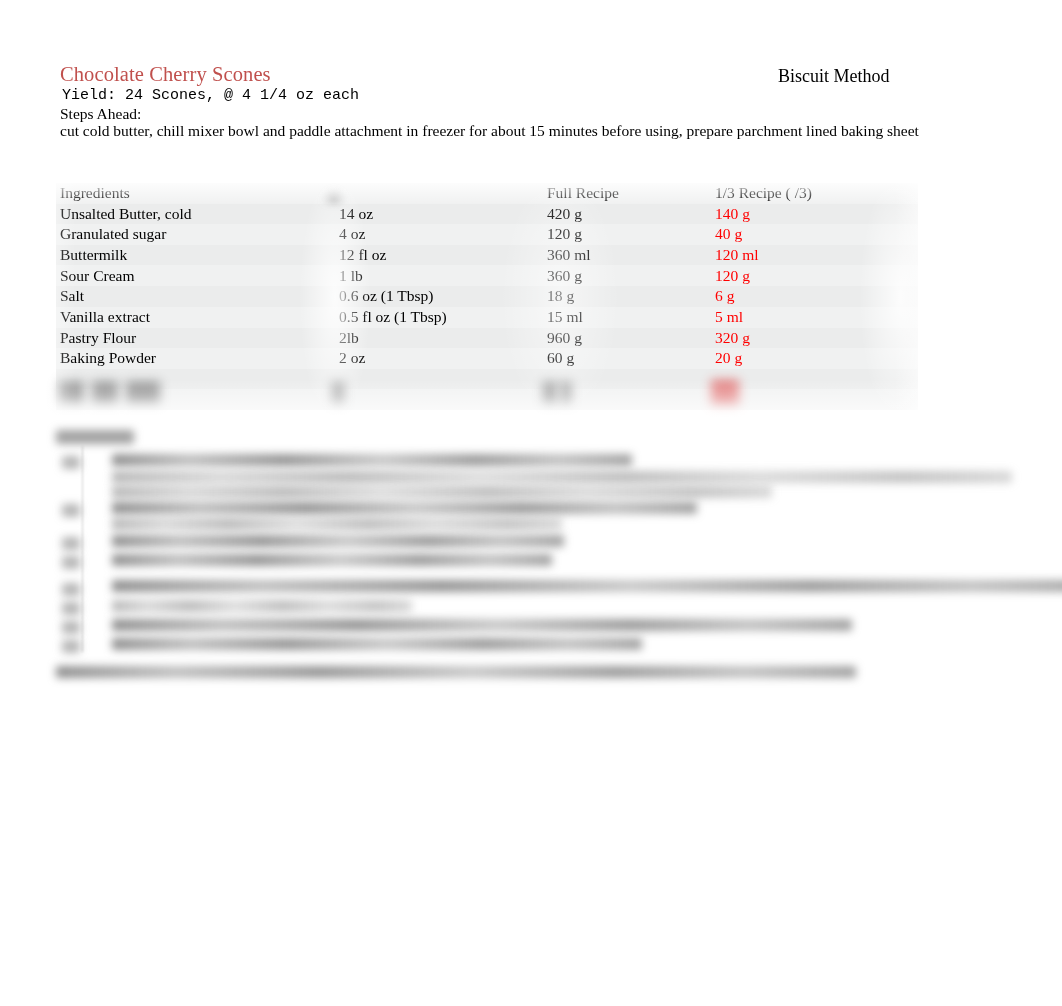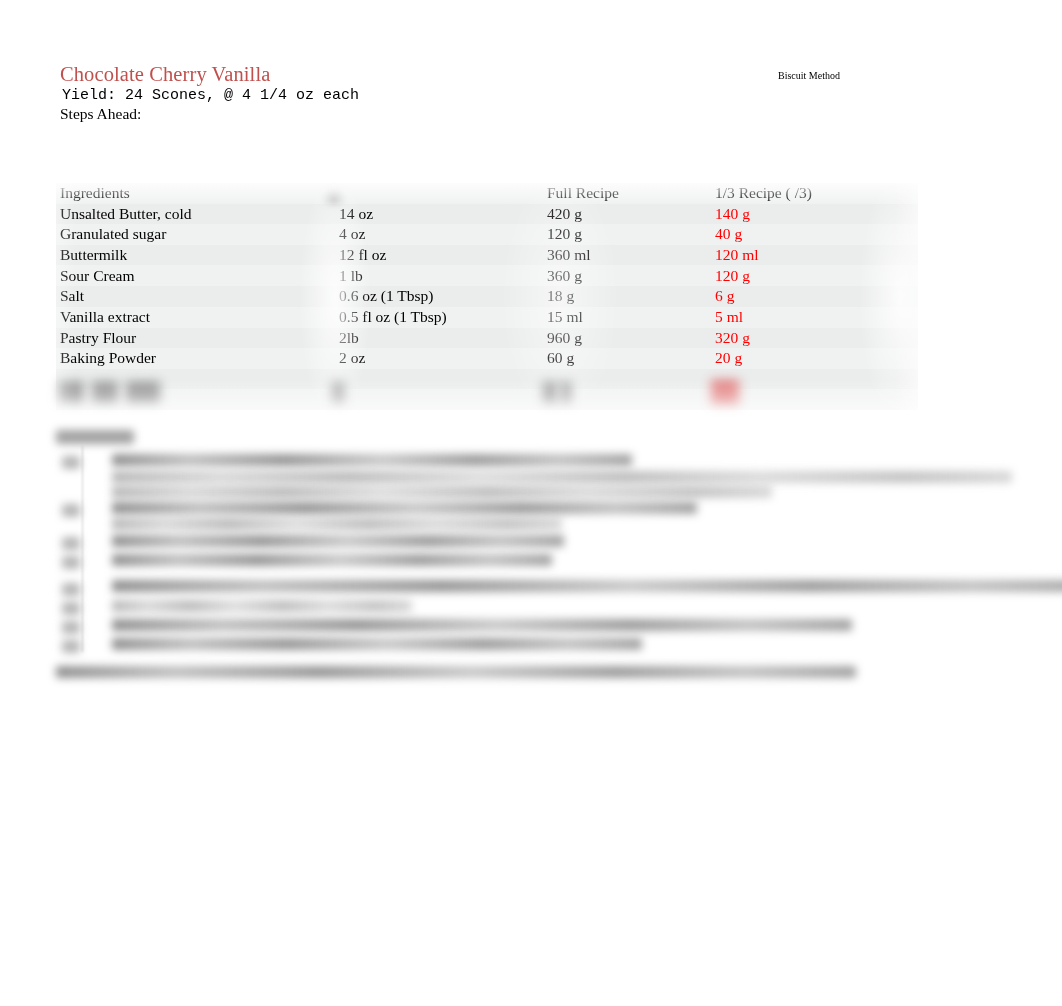--- a/index.html
+++ b/index.html
@@ -33,21 +33,21 @@
     font-size: 20.5px;
     line-height: 24px;
     color: #c0504d;
     white-space: nowrap;
     letter-spacing: .1px;
   }
   .method-label {
     position: absolute;
     left: 778px;
     top: 66px;
-    font-size: 10px;
+    font-size: 18px;
     line-height: 20px;
     color: #000;
     white-space: nowrap;
   }
   .yield-line {
     position: absolute;
     left: 62px;
     top: 86px;
     font-size: 15px;
     line-height: 19px;
@@ -204,28 +204,29 @@
     background: rgba(105,105,105,.62);
     filter: blur(4px);
     border-radius: 2px;
   }
 </style>
 </head>
 <body>
 
 <div class="page">
 
-  <div class="doc-title">Chocolate Cherry Vanilla</div>
+  <div class="doc-title">Chocolate Cherry Scones</div>
 
   <div class="method-label">Biscuit Method</div>
 
   <div class="yield-line">  Yield: 24 Scones, @ 4 1/4 oz each</div>
 
   <div class="steps-label">Steps Ahead:</div>
 
+  <div class="steps-text">cut cold butter, chill mixer bowl and paddle attachment in freezer for about 15 minutes before using, prepare parchment lined baking sheet</div>
 
   <table class="ing-table">
     <colgroup>
       <col class="c-ing">
         <col class="c-amt">
         <col class="c-full">
         <col class="c-third">
     </colgroup>
     <thead>
       <tr class="hdr band-b">

